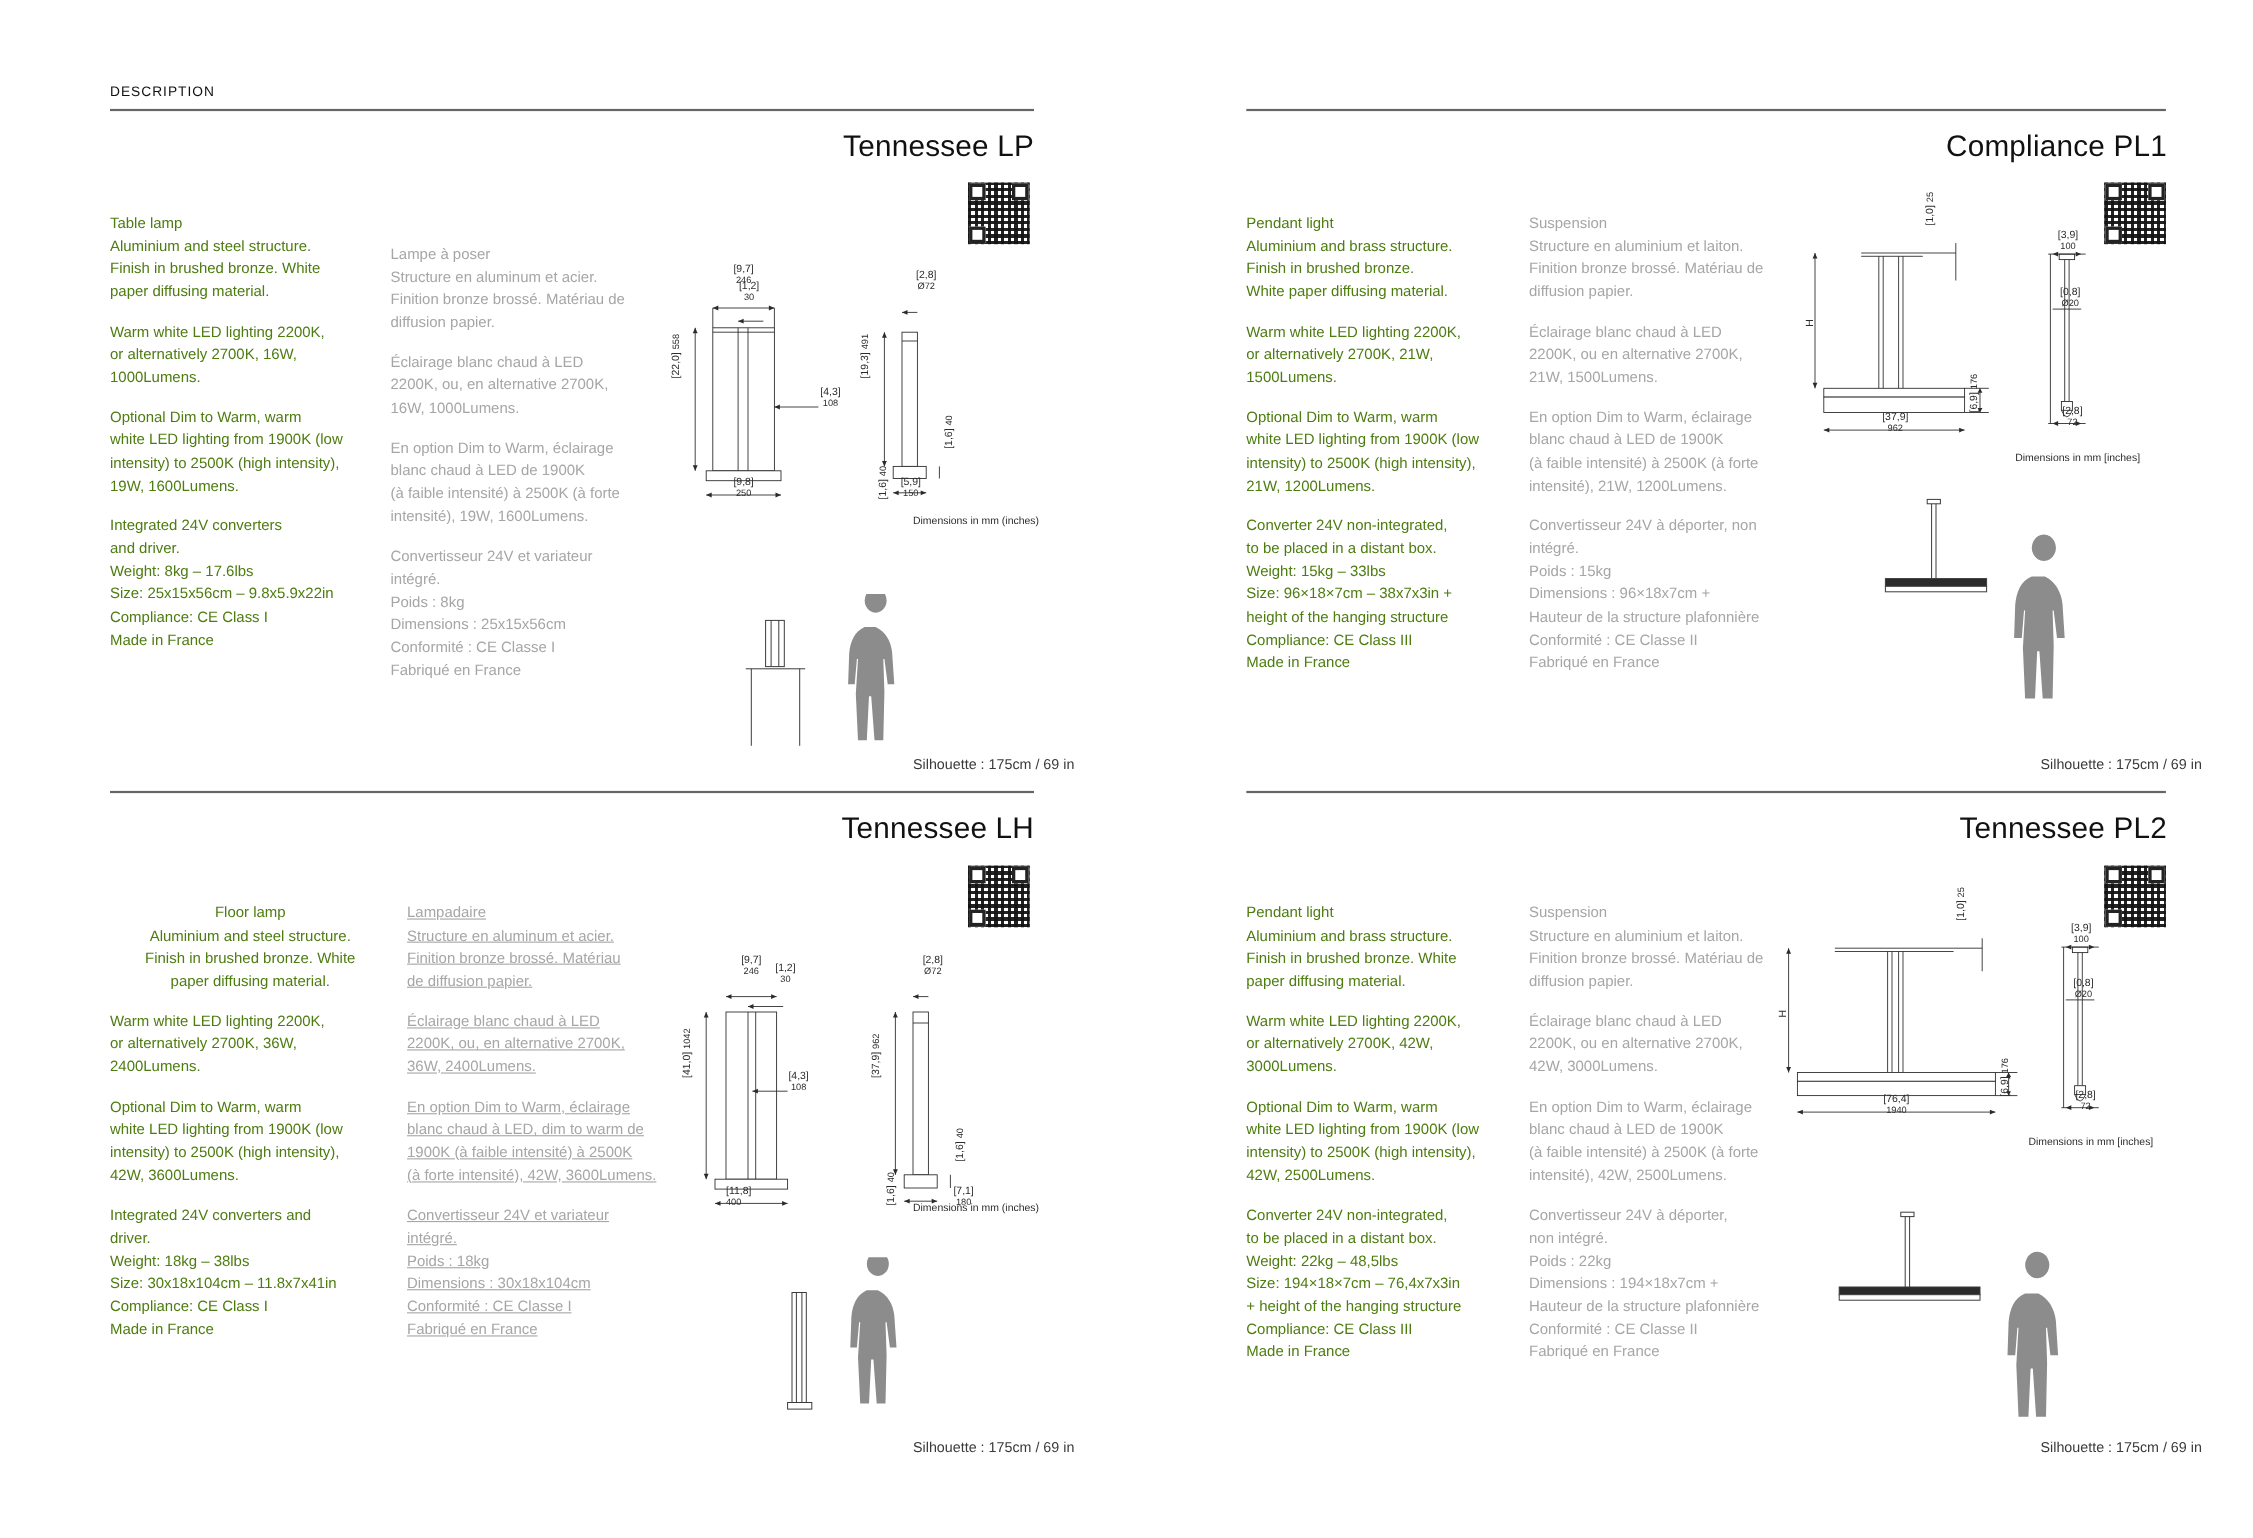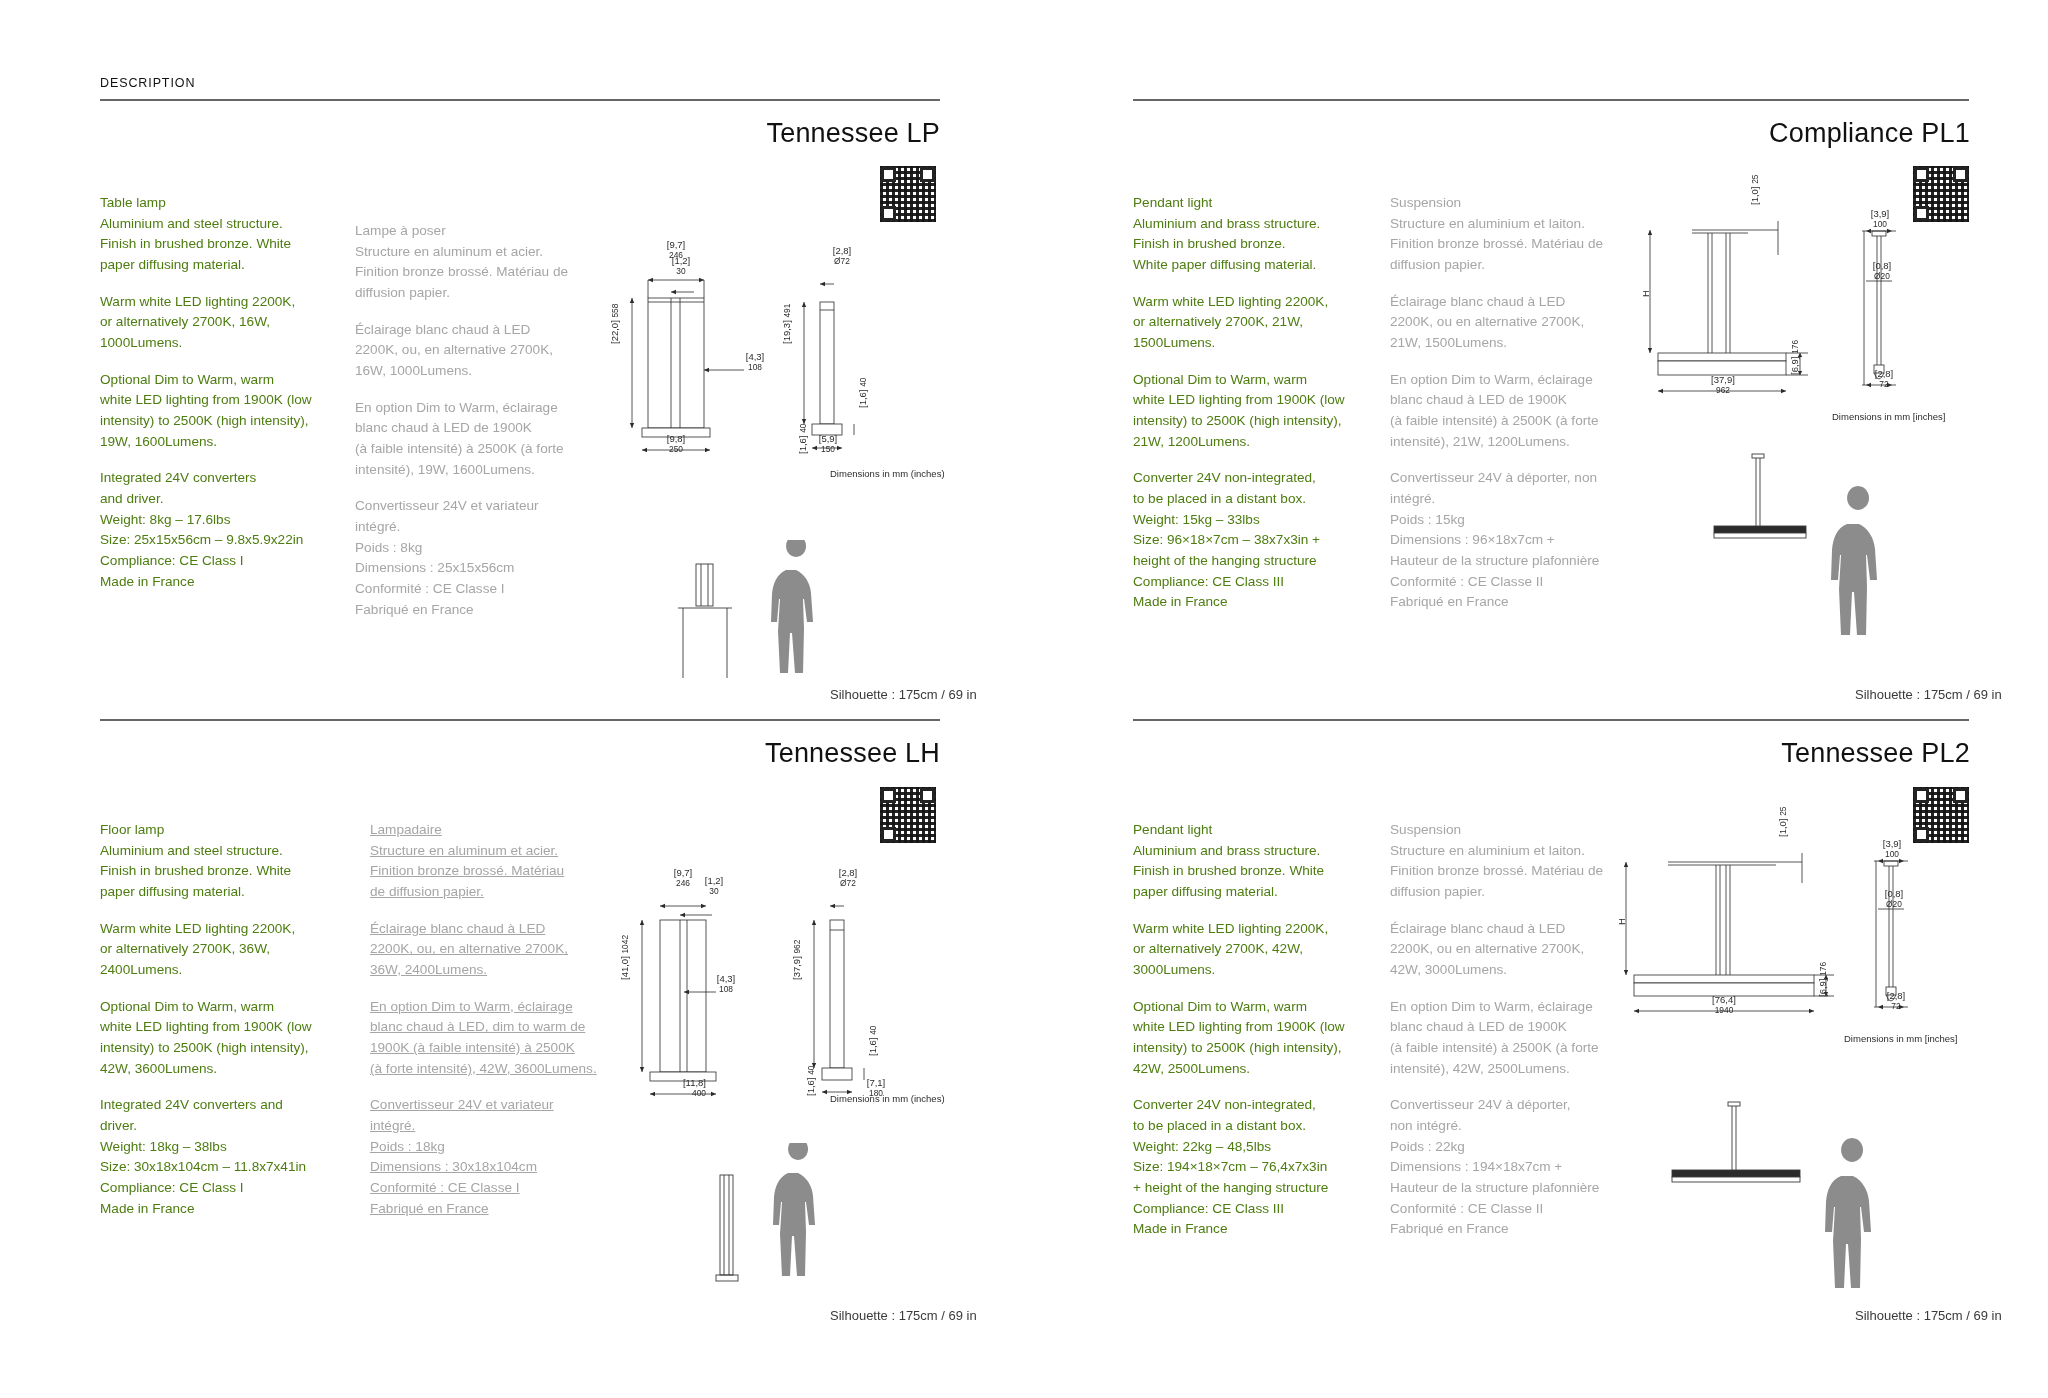--- a/index.html
+++ b/index.html
@@ -229,21 +229,21 @@
   </div>
 
   <div class="product" style="left:0;top:0;">
     <div class="prod-rule" style="left:100px;top:719px;width:840px;"></div>
     <div class="prod-title" style="left:540px;top:738px;width:400px;">Tennessee LH</div>
     <div class="qr" style="left:880px;top:787px;">
         <i></i>
       </div>
 
     <div class="col en" style="left:100px;top:820px;width:255px;">
-      <p style="white-space:pre-line;">Floor lamp
+      <p style="white-space:pre-line;text-align:center;">Floor lamp
 Aluminium and steel structure.
 Finish in brushed bronze. White
 paper diffusing material.</p>
       <p style="white-space:pre-line;">Warm white LED lighting 2200K,
 or alternatively 2700K, 36W,
 2400Lumens.</p>
       <p style="white-space:pre-line;">Optional Dim to Warm, warm
 white LED lighting from 1900K (low
 intensity) to 2500K (high intensity),
 42W, 3600Lumens.</p>
@@ -319,21 +319,21 @@
         <span style="font-size:8.4px;">30</span>
       </div>
       <div class="dim-note" style="left:0px;top:92px;line-height:1.0;transform:rotate(-90deg);transform-origin:left top;white-space:nowrap;">
         <span>[41,0]</span>
         <span style="font-size:8.4px;">1042</span>
       </div>
       <div class="dim-note" style="left:88px;top:86px;text-align:center;width:36px;line-height:1.0;">
         <span>[4,3]</span><br>
         <span style="font-size:8.4px;">108</span>
       </div>
-      <div class="dim-note" style="left:40px;top:190px;text-align:right;width:46px;line-height:1.0;">
+      <div class="dim-note" style="left:40px;top:190px;text-align:left;width:46px;line-height:1.0;">
         <span>[11,8]</span><br>
         <span style="font-size:8.4px;">400</span>
       </div>
       <div class="dim-note" style="left:208px;top:-20px;text-align:center;width:40px;line-height:1.0;">
         <span>[2,8]</span><br>
         <span style="font-size:8.4px;">Ø72</span>
       </div>
       <div class="dim-note" style="left:172px;top:92px;line-height:1.0;transform:rotate(-90deg);transform-origin:left top;white-space:nowrap;">
         <span>[37,9]</span>
         <span style="font-size:8.4px;">962</span>

